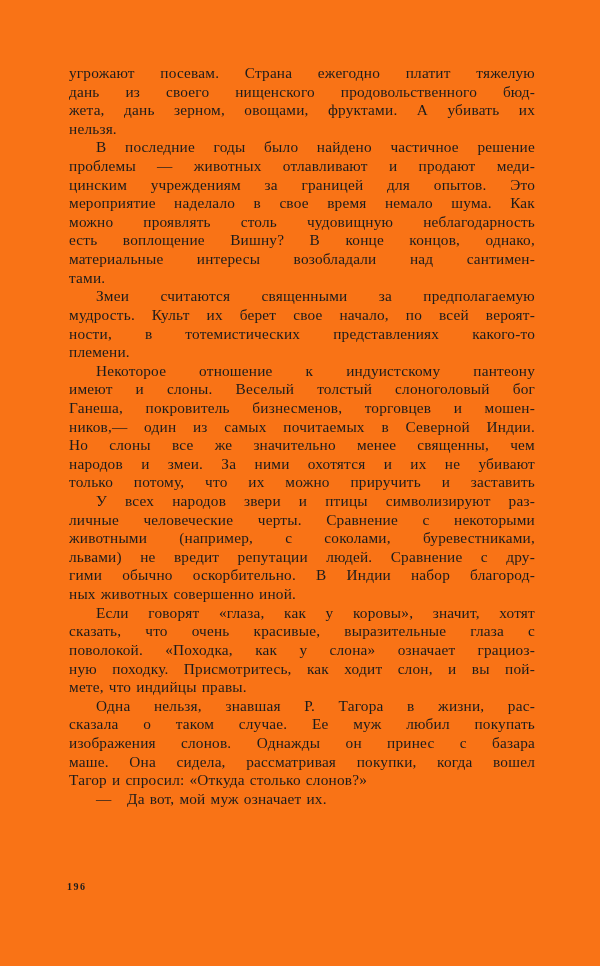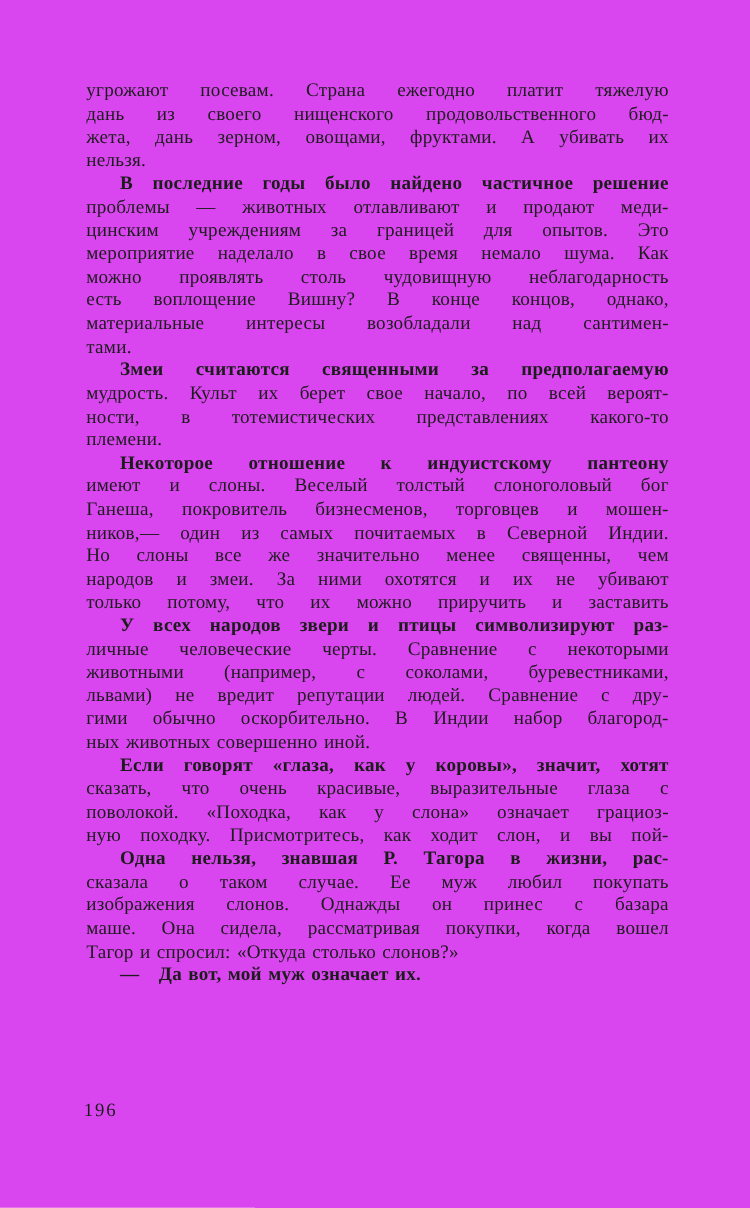--- a/index.html
+++ b/index.html
@@ -10,21 +10,21 @@
     width: 600px;
     height: 966px;
     background: #fdfdfb;
     font-family: "Liberation Serif", "DejaVu Serif", serif;
   }
   .page {
     position: relative;
     width: 600px;
     height: 966px;
     overflow: hidden;
-    background: #d946ef;
+    background: #f97316;
   }
   .text-block {
     position: absolute;
     left: 69px;
     top: 64px;
     width: 466px;
   }
   .line {
     font-size: 15.3px;
     line-height: 18.62px;
@@ -37,28 +37,27 @@
     overflow: hidden;
     white-space: normal;
     height: 18.62px;
   }
   .line.endline {
     text-align-last: left;
     -moz-text-align-last: left;
   }
   .line.indent {
     text-indent: 27px;
-    font-weight: bold;
   }
   .page-number {
     position: absolute;
     left: 67px;
     top: 881px;
-    font-size: 15px;
-    font-weight: normal;
+    font-size: 10px;
+    font-weight: bold;
     letter-spacing: 1.5px;
     color: #1c1c1c;
   }
 </style>
 </head>
 <body>
 
 <div class="page">
   <div class="text-block">
       <div class="line">угрожают посевам. Страна ежегодно платит тяжелую</div>
@@ -87,20 +86,21 @@
       <div class="line indent">У всех народов звери и птицы символизируют раз-</div>
       <div class="line">личные человеческие черты. Сравнение с некоторыми</div>
       <div class="line">животными (например, с соколами, буревестниками,</div>
       <div class="line">львами) не вредит репутации людей. Сравнение с дру-</div>
       <div class="line">гими обычно оскорбительно. В Индии набор благород-</div>
       <div class="line endline">ных животных совершенно иной.</div>
       <div class="line indent">Если говорят «глаза, как у коровы», значит, хотят</div>
       <div class="line">сказать, что очень красивые, выразительные глаза с</div>
       <div class="line">поволокой. «Походка, как у слона» означает грациоз-</div>
       <div class="line">ную походку. Присмотритесь, как ходит слон, и вы пой-</div>
+      <div class="line endline">мете, что индийцы правы.</div>
       <div class="line indent">Одна нельзя, знавшая Р. Тагора в жизни, рас-</div>
       <div class="line">сказала о таком случае. Ее муж любил покупать</div>
       <div class="line">изображения слонов. Однажды он принес с базара</div>
       <div class="line">маше. Она сидела, рассматривая покупки, когда вошел</div>
       <div class="line endline">Тагор и спросил: «Откуда столько слонов?»</div>
       <div class="line indent endline">— Да вот, мой муж означает их.</div>
     </div>
   <div class="page-number">196</div>
 </div>
 

